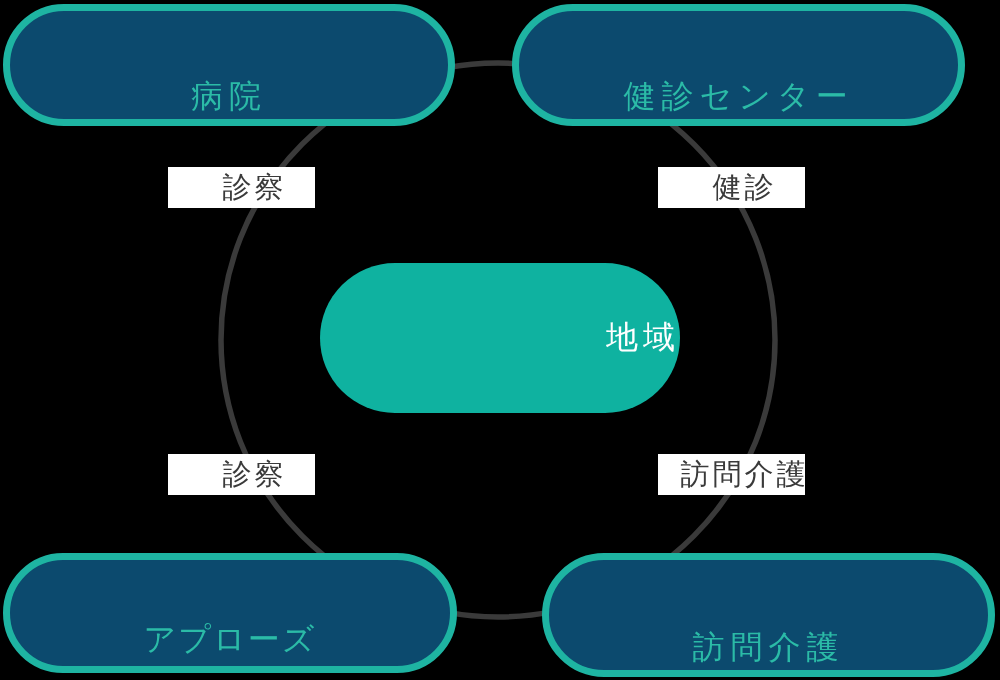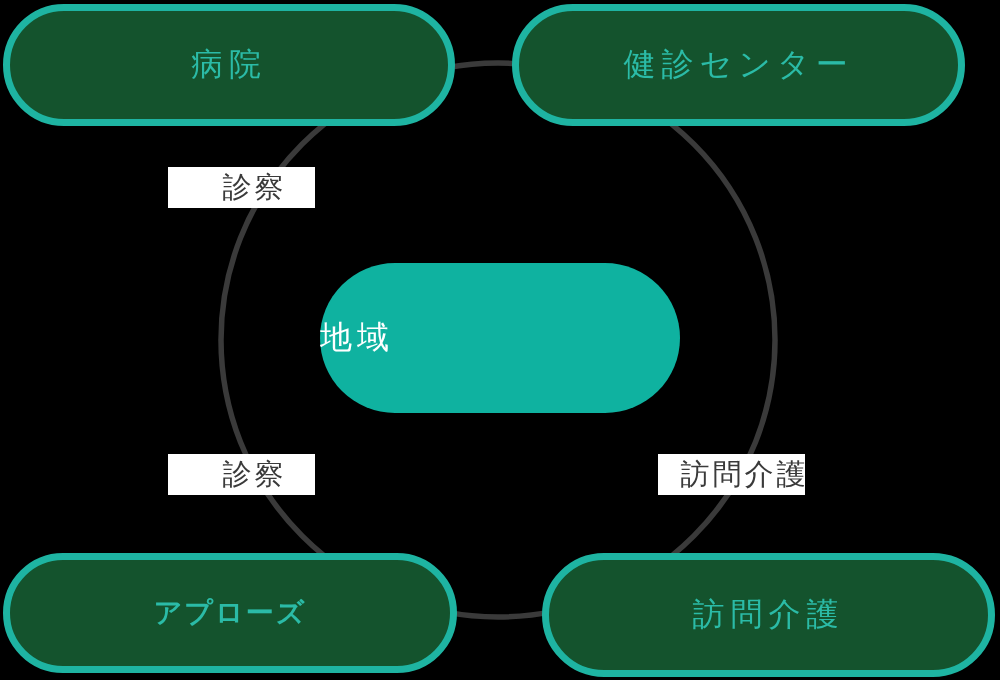--- a/index.html
+++ b/index.html
@@ -18,49 +18,49 @@
   }
   .circle-svg {
     position: absolute;
     left: 0;
     top: 0;
   }
   
   .node {
     position: absolute;
     box-sizing: border-box;
-    background: #14532d;
+    background: #0c4a6e;
     border: 7px solid #1eb4a2;
     border-radius: 64px;
     display: flex;
     flex-direction: column;
     align-items: center;
-    justify-content: center;
+    justify-content: flex-end;
     color: #2bbba7;
     font-size: 32px;
     letter-spacing: 6px;
     text-align: center;
   }
   .node-tl { left: 3px;   top: 4px;   width: 452px; height: 122px; }
   .node-tr { left: 512px; top: 4px;   width: 453px; height: 122px; }
   .node-bl { left: 3px;   top: 553px; width: 454px; height: 120px;
-             font-size: 28px; letter-spacing: 2px; line-height: 54px; font-weight: bold; }
+             font-size: 32px; letter-spacing: 2px; line-height: 54px; }
   .node-br { left: 542px; top: 553px; width: 453px; height: 124px; }
   
   .center-node {
     position: absolute;
     left: 320px;
     top: 263px;
     width: 360px;
     height: 150px;
     background: #0fb2a0;
     border-radius: 75px;
     display: flex;
     align-items: center;
-    justify-content: flex-start;
+    justify-content: flex-end;
     color: #ffffff;
     font-size: 32px;
     letter-spacing: 5px;
   }
   
   .edge-label {
     position: absolute;
     width: 147px;
     height: 41px;
     background: #ffffff;
@@ -106,20 +106,23 @@
   </div>
 
   <div class="center-node">
     <span>地域</span>
   </div>
 
   <div class="edge-label el-ul">
     <span>診察</span>
   </div>
 
+  <div class="edge-label el-ur">
+    <span>健診</span>
+  </div>
 
   <div class="edge-label el-ll">
     <span>診察</span>
   </div>
 
   <div class="edge-label el-lr">
     <span>訪問介護</span>
   </div>
 
 </div>

